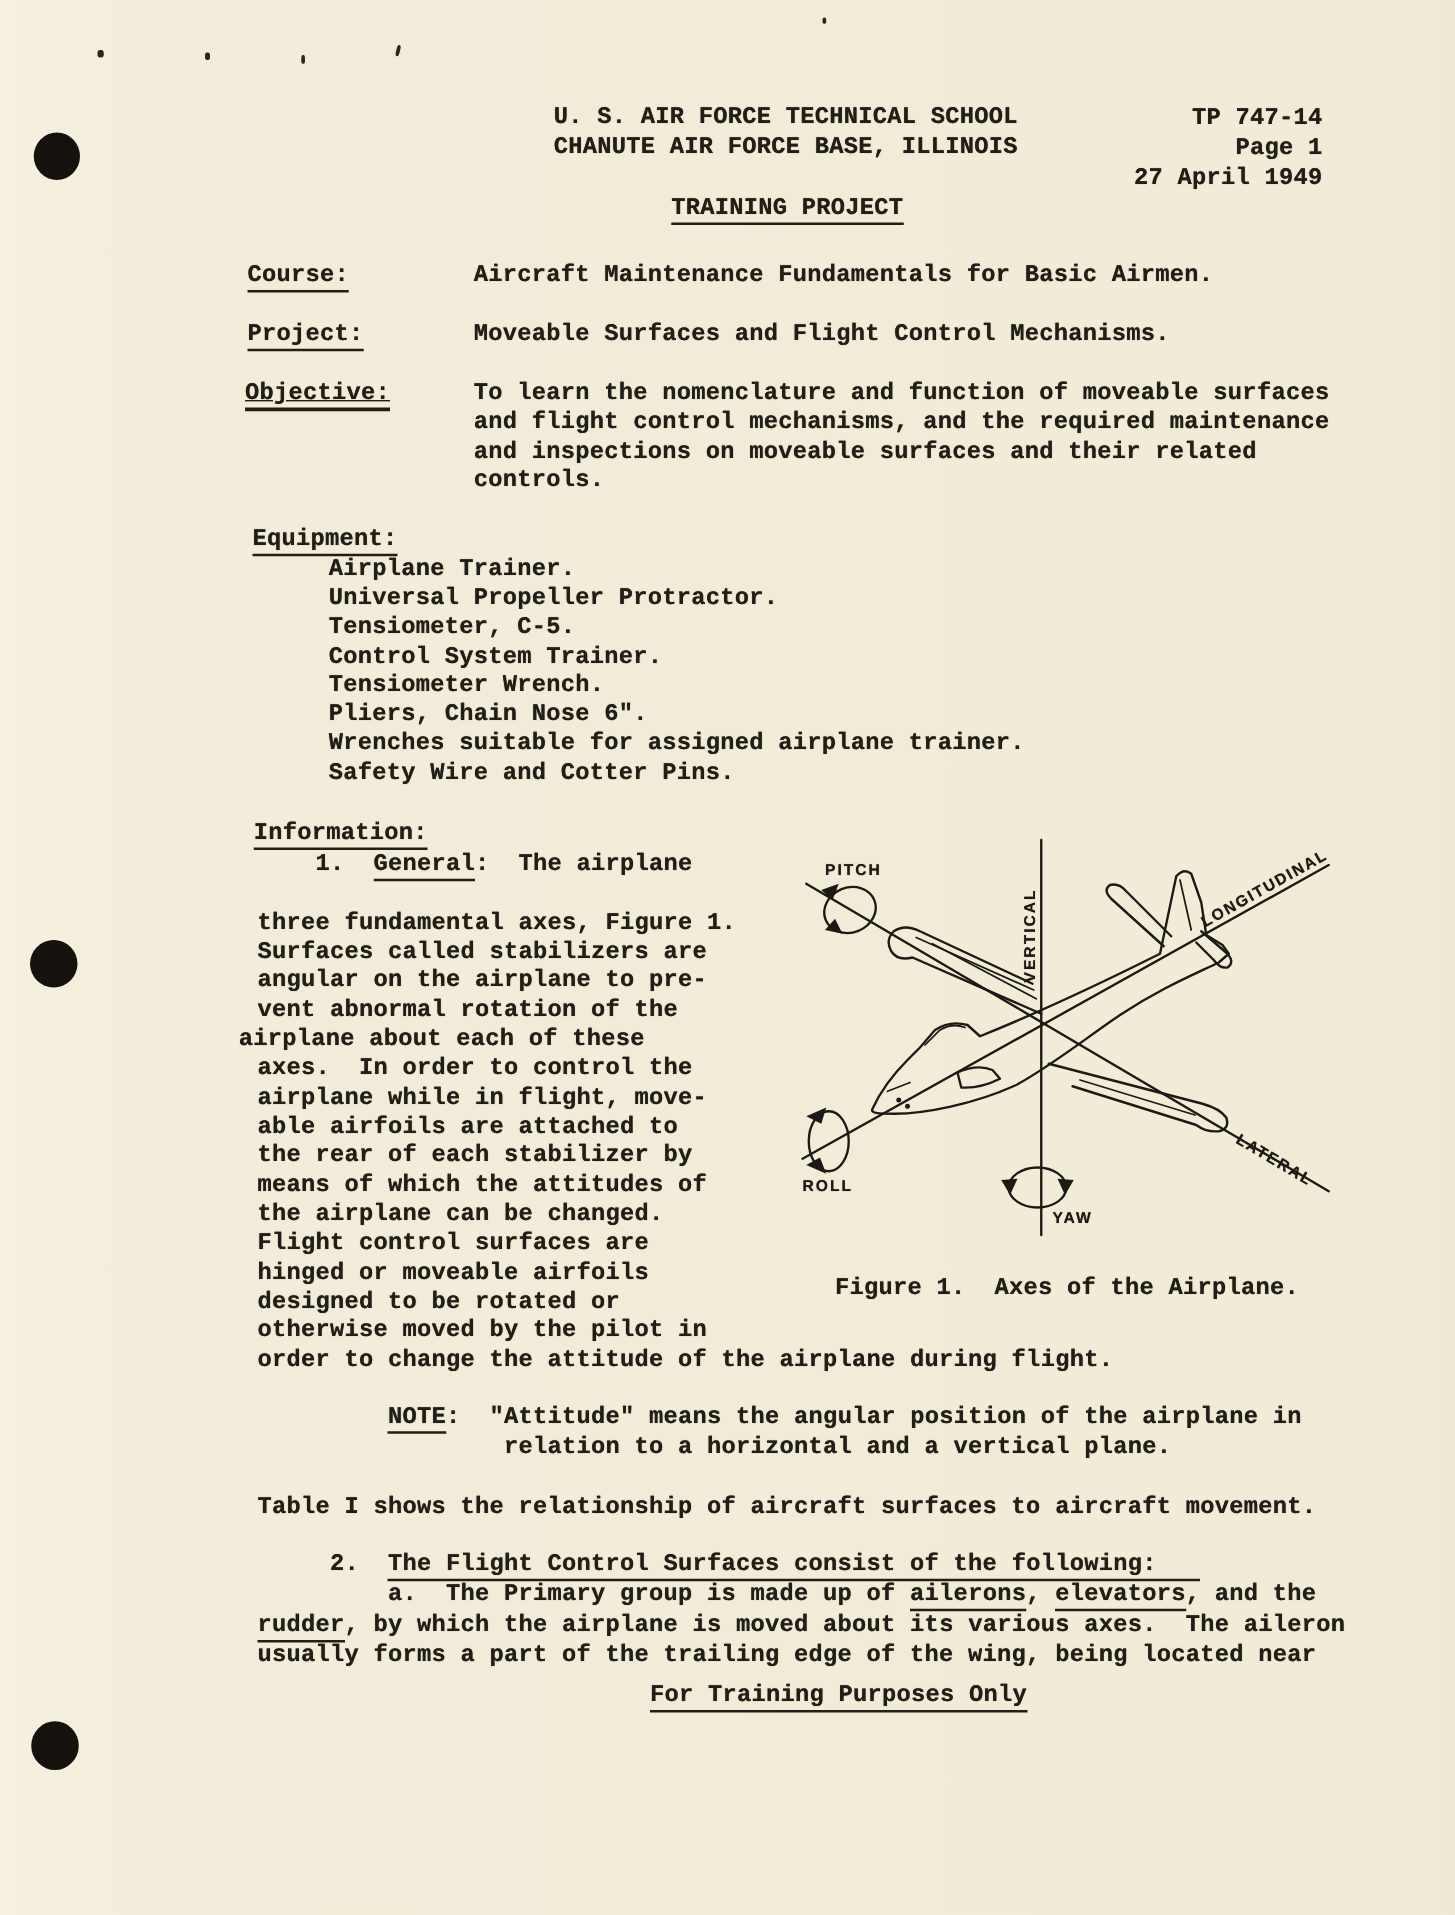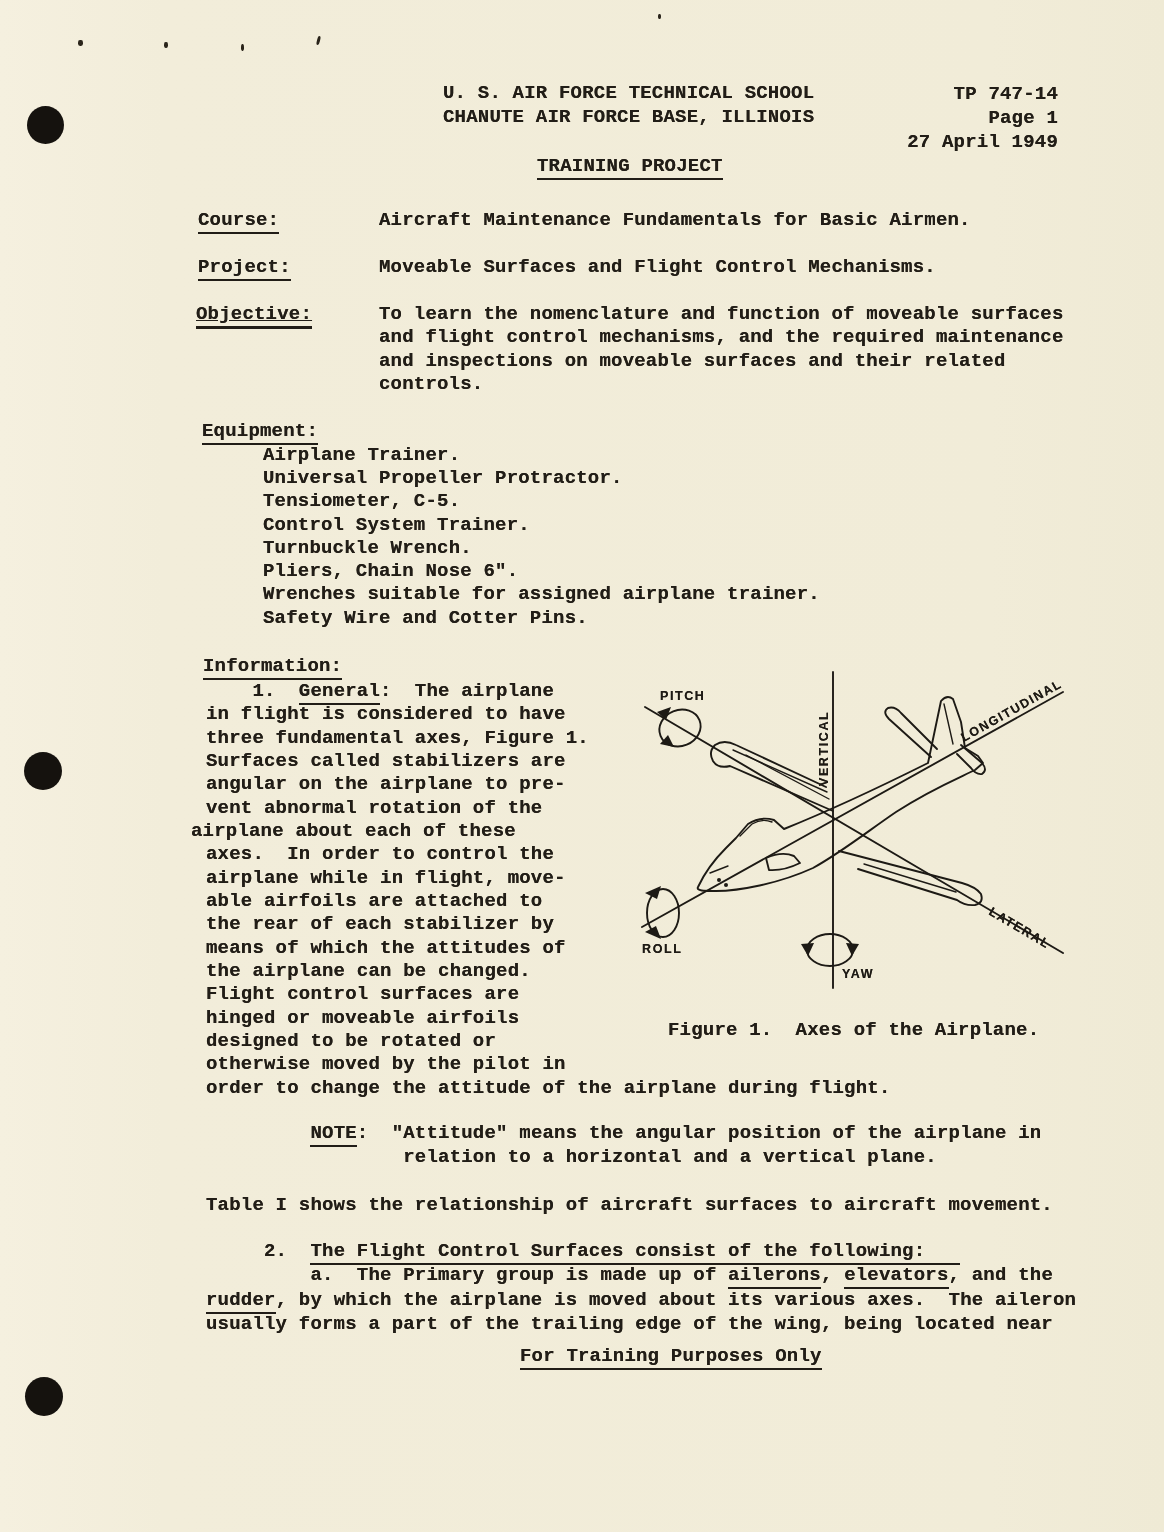--- a/index.html
+++ b/index.html
@@ -63,29 +63,28 @@
   <div class="ln" style="left:379px;top:303px;">To learn the nomenclature and function of moveable surfaces</div>
   <div class="ln" style="left:379px;top:326px;">and flight control mechanisms, and the required maintenance</div>
   <div class="ln" style="left:379px;top:350px;">and inspections on moveable surfaces and their related</div>
   <div class="ln" style="left:379px;top:373px;">controls.</div>
 
   <div class="ln" style="left:202px;top:420px;"><span class="u">Equipment:</span></div>
   <div class="ln" style="left:263px;top:444px;">Airplane Trainer.</div>
   <div class="ln" style="left:263px;top:467px;">Universal Propeller Protractor.</div>
   <div class="ln" style="left:263px;top:490px;">Tensiometer, C-5.</div>
   <div class="ln" style="left:263px;top:514px;">Control System Trainer.</div>
-  <div class="ln" style="left:263px;top:537px;">Turnbuckle Wrench.</div>
+  <div class="ln" style="left:263px;top:537px;">Tensiometer Wrench.</div>
   <div class="ln" style="left:263px;top:560px;">Pliers, Chain Nose 6".</div>
   <div class="ln" style="left:263px;top:583px;">Wrenches suitable for assigned airplane trainer.</div>
   <div class="ln" style="left:263px;top:607px;">Safety Wire and Cotter Pins.</div>
 
   <div class="ln" style="left:203px;top:655px;"><span class="u">Information:</span></div>
 
   <div class="ln" style="left:206px;top:680px;"><span>    1.  </span><span class="u">General</span><span>:  The airplane</span></div>
-  <div class="ln" style="left:206px;top:703px;">in flight is considered to have</div>
   <div class="ln" style="left:206px;top:727px;">three fundamental axes, Figure 1.</div>
   <div class="ln" style="left:206px;top:750px;">Surfaces called stabilizers are</div>
   <div class="ln" style="left:206px;top:773px;">angular on the airplane to pre-</div>
   <div class="ln" style="left:206px;top:797px;">vent abnormal rotation of the</div>
   <div class="ln" style="left:191px;top:820px;">airplane about each of these</div>
   <div class="ln" style="left:206px;top:843px;">axes.  In order to control the</div>
   <div class="ln" style="left:206px;top:867px;">airplane while in flight, move-</div>
   <div class="ln" style="left:206px;top:890px;">able airfoils are attached to</div>
   <div class="ln" style="left:206px;top:913px;">the rear of each stabilizer by</div>
   <div class="ln" style="left:206px;top:937px;">means of which the attitudes of</div>

